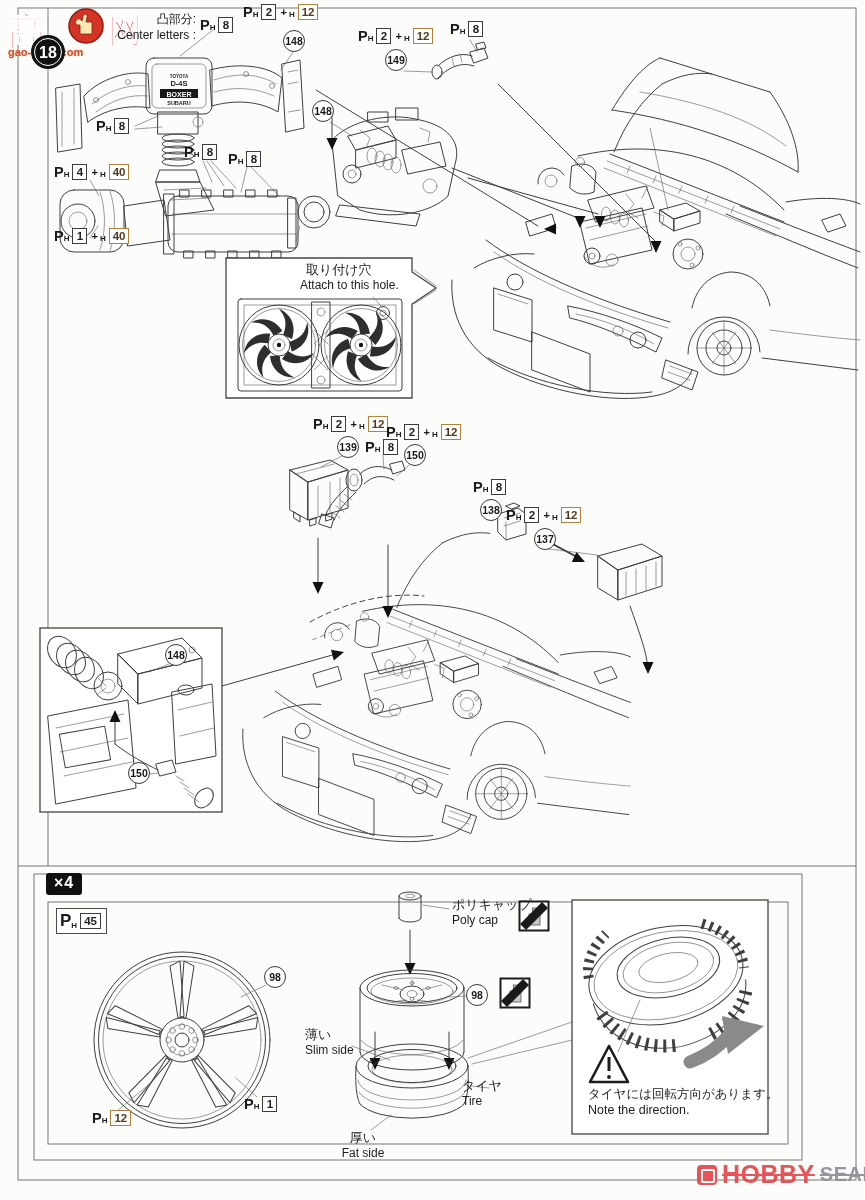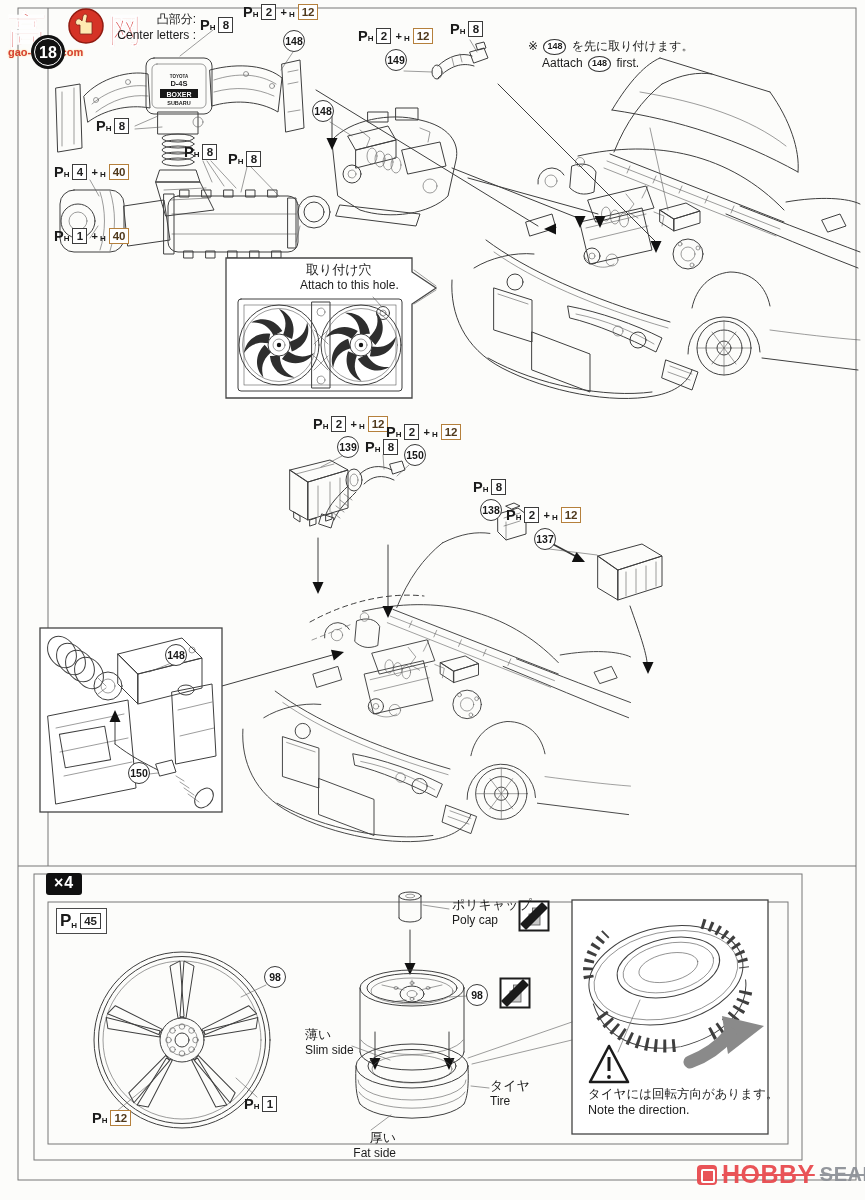--- a/index.html
+++ b/index.html
@@ -539,32 +539,20 @@
       <span class="bx hb">12</span>
 </span>
 <span class="circ" style="left:385px;top:49px">149</span>
 
 <span class="lbl ph" style="left:450px;top:21px">
   <span class="P">P</span>
       <sub class="sh">H</sub>
       <span class="bx">8</span>
 </span>
 
-<div class="lbl note" style="left:528px;top:38px">
-  <div>
-    <span>※</span>
-    <span class="circ-in">148</span>
-    <span>を先に取り付けます。</span>
-  </div>
-  <div style="padding-left:14px">
-    <span>Aattach</span>
-    <span class="circ-in">148</span>
-    <span>first.</span>
-  </div>
-</div>
 
 <span class="circ" style="left:312px;top:100px">148</span>
 
 <span class="lbl ph" style="left:54px;top:164px">
   <span class="P">P</span>
       <sub class="sh">H</sub>
       <span class="bx">4</span>
   <span class="pl">+</span>
       <sub class="sh">H</sub>
       <span class="bx hb">40</span>
@@ -667,26 +655,26 @@
 <div class="lbl" style="left:452px;top:897px">
   <div class="jp">ポリキャップ</div>
   <div class="en">Poly cap</div>
 </div>
 
 <div class="lbl" style="left:305px;top:1027px;width:62px;text-align:left">
   <div class="jp">薄い</div>
   <div class="en">Slim side</div>
 </div>
 
-<div class="lbl" style="left:490px;top:1078px">
+<div class="lbl" style="left:462px;top:1078px">
   <div class="jp">タイヤ</div>
   <div class="en">Tire</div>
 </div>
 
-<div class="lbl" style="left:330px;top:1130px;width:66px;text-align:right">
+<div class="lbl" style="left:330px;top:1130px;width:66px;text-align:center">
   <div class="jp">厚い</div>
   <div class="en">Fat side</div>
 </div>
 
 <div class="lbl warnline" style="left:588px;top:1086px">
   <div>タイヤには回転方向があります。</div>
   <div>Note the direction.</div>
 </div>
 
 <div class="lbl pagenum" style="left:388px;top:1215px">-14-</div>

